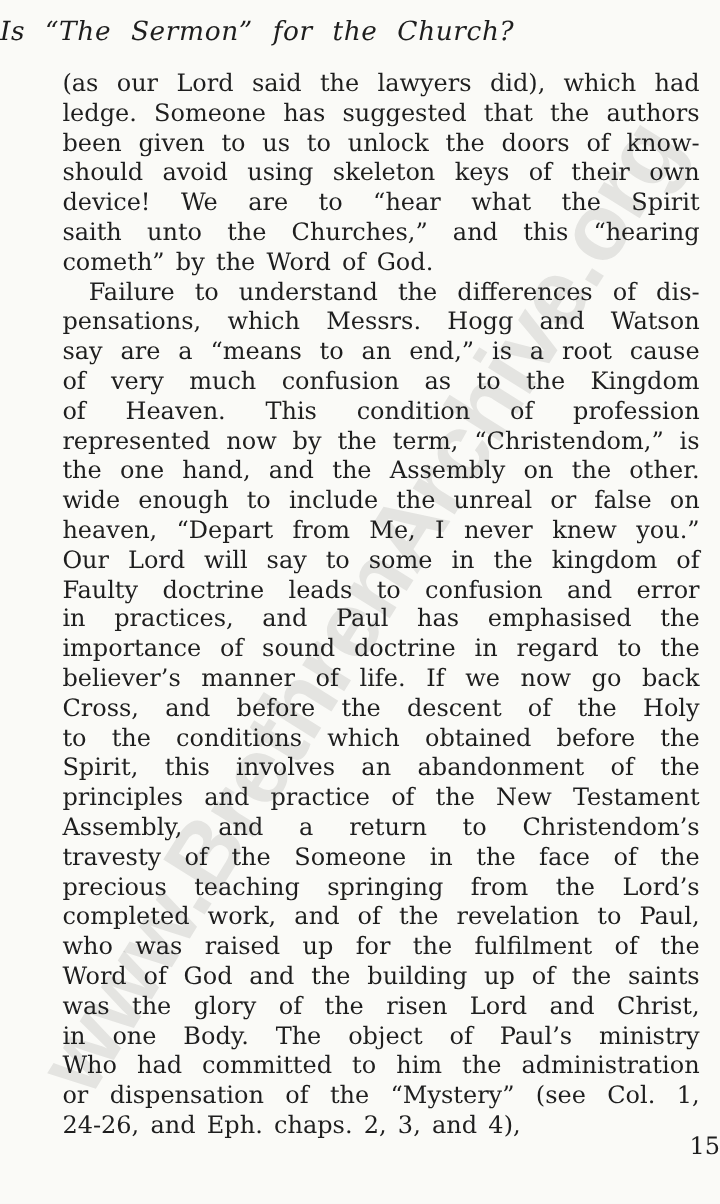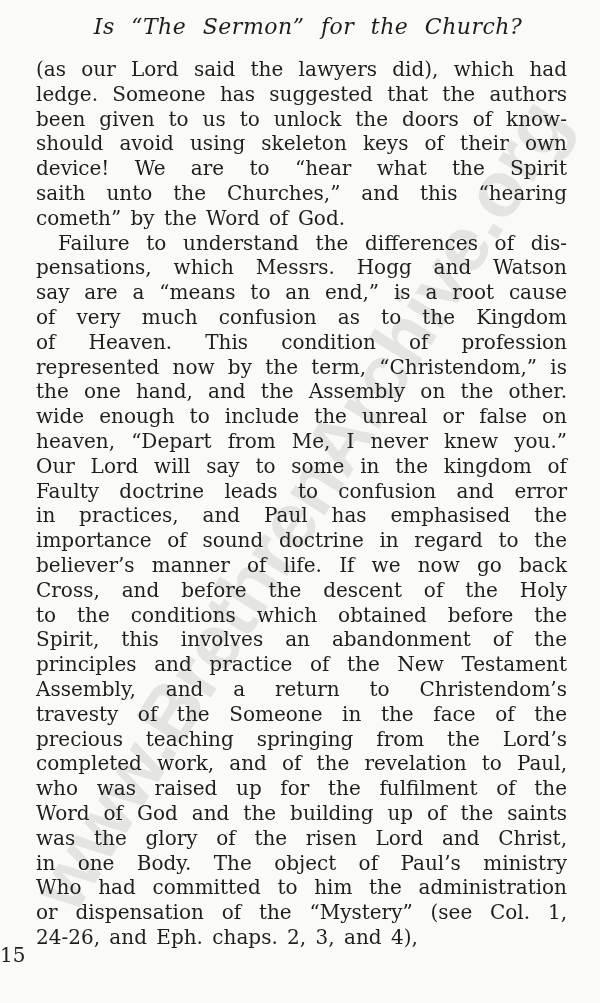--- a/index.html
+++ b/index.html
@@ -33,32 +33,31 @@
     white-space: nowrap;
     color: rgba(40, 40, 40, 0.10);
     z-index: 1;
     user-select: none;
   }
   .header {
     position: absolute;
     top: 14px;
     left: 0;
     right: 0;
-    text-align: center;
+    text-align: left;
     font-style: italic;
     font-size: 22px;
     word-spacing: 9px;
     letter-spacing: 0.5px;
     z-index: 2;
-    padding-left: 16px;
   }
   .body-text {
     position: absolute;
     top: 57px;
-    left: 36px;
+    left: 52px;
     width: 531px;
     font-size: 20px;
     line-height: 24.8px;
     word-spacing: 3px;
     z-index: 2;
   }
   .line {
     text-align: justify;
     text-align-last: justify;
   }
@@ -66,21 +65,21 @@
     text-align-last: left;
   }
   .line.indent {
     text-indent: 22px;
   }
   .page-number {
     position: absolute;
     top: 943px;
     left: 0;
     right: 0;
-    text-align: left;
+    text-align: right;
     font-size: 20px;
     z-index: 2;
   }
 </style>
 </head>
 <body>
 
 <div class="page">
   <div class="watermark">www.BrethrenArchive.org</div>
 

